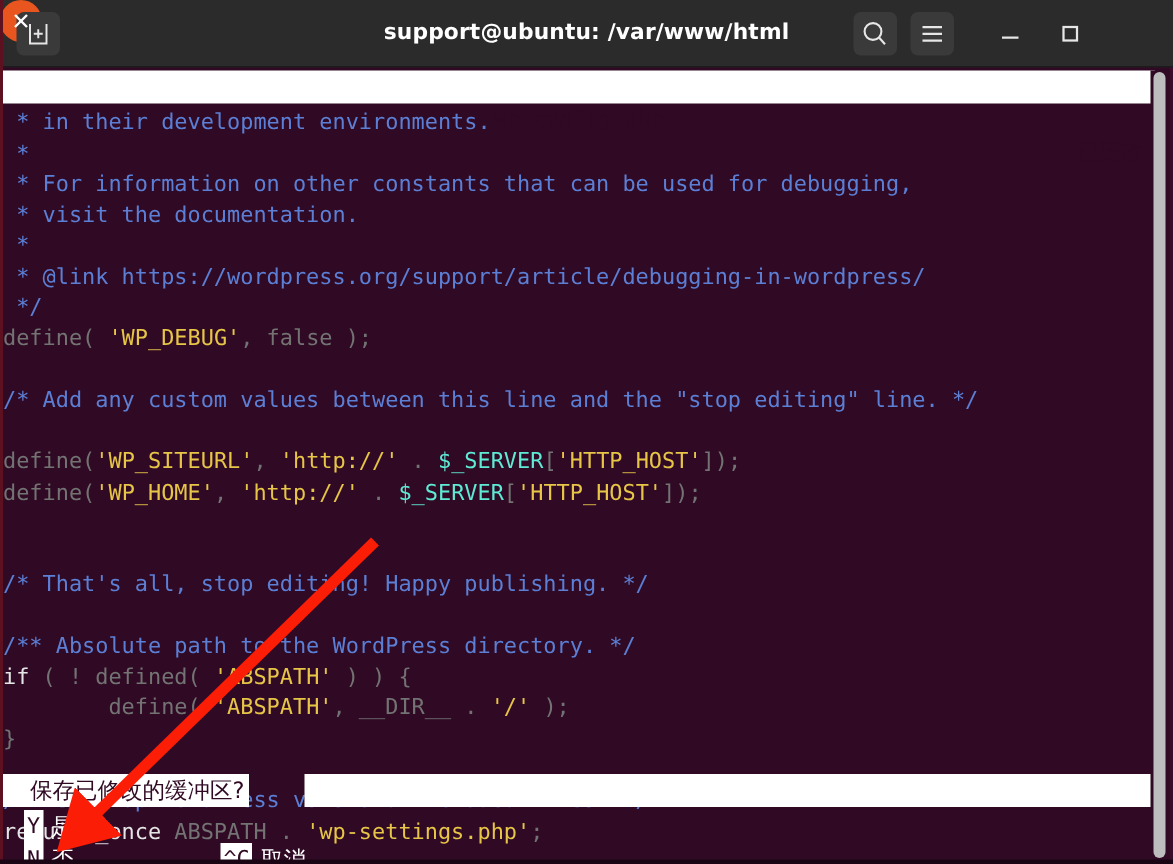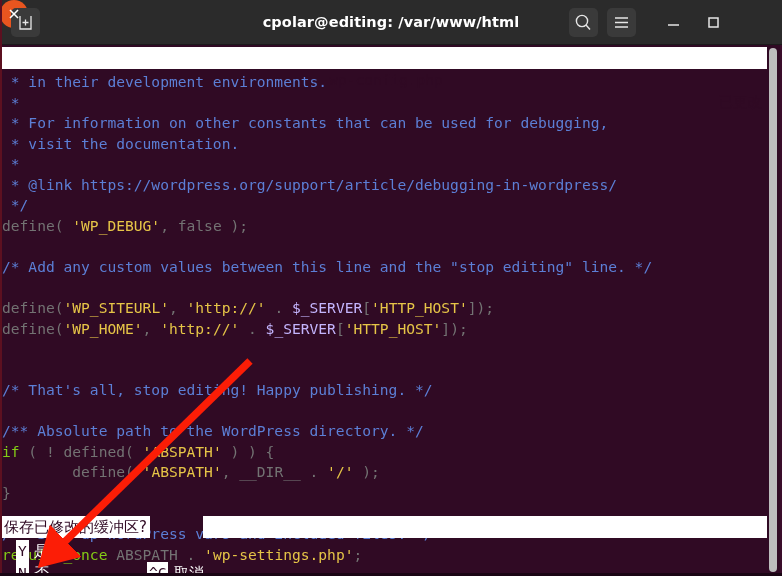--- a/index.html
+++ b/index.html
@@ -109,22 +109,22 @@
     width: 768px;
     font-family: "DejaVu Sans Mono", monospace;
     font-size: 14.6px;
     line-height: 20.55px;
     white-space: pre;
     color: #e8e4e0;
   }
   .code .ln { display: block; height: 20.55px; padding-left: 0; }
   .c-comment { color: #5c7fd6; }
   .c-string  { color: #e6c547; text-align: right; }
-  .c-kw      { color: #84cc16; margin-top: 40px; }
-  .c-var     { color: #c4b5fd; }
+  .c-kw      { color: #e5e5e5; margin-top: 40px; }
+  .c-var     { color: #5eead4; }
   .c-plain   { color: #737373; }
   
   .scrollbar {
     position: absolute;
     right: 2px; top: 2px;
     width: 11px; height: 527px;
     background: #300a24;
   }
   .scrollbar .thumb {
     position: absolute;
@@ -143,21 +143,21 @@
   }
   .prompt-label {
     position: absolute;
     left: 0; top: 0;
     height: 22px;
     line-height: 22px;
     background: #ffffff;
     color: #300a24;
     font-family: "DejaVu Sans", sans-serif;
     font-size: 15px;
-    padding: 0 3px 0 2px;
+    padding: 0 3px 0 18px;
     white-space: pre;
     box-sizing: border-box;
   }
   .prompt-field {
     position: absolute;
     left: 201px; top: 0;
     width: 567px; height: 22px;
     background: #ffffff;
   }
   .optrow {
@@ -204,21 +204,21 @@
   <div class="titlebar">
     <div class="tb-leftbtn">
       <span>
         <svg width="19" height="19" viewBox="0 0 19 19">
           <path d="M4 3 L4 16 L15 16 L15 3" fill="none" stroke="#e6e6e6" stroke-width="1.3"></path>
           <path d="M9.5 6.5 L9.5 12.5 M6.5 9.5 L12.5 9.5" stroke="#e6e6e6" stroke-width="1.3"></path>
         </svg>
       </span>
     </div>
 
-    <div class="tb-title">cpolar@editing: /var/www/html</div>
+    <div class="tb-title">support@ubuntu: /var/www/html</div>
 
     <div class="tb-btn filled tb-search">
       <span>
         <svg width="29" height="29" viewBox="0 0 29 29">
           <circle cx="13" cy="13" r="5.6" fill="none" stroke="#e6e6e6" stroke-width="1.4"></circle>
           <line x1="17" y1="17" x2="21" y2="21.5" stroke="#e6e6e6" stroke-width="1.4"></line>
         </svg>
       </span>
     </div>
 

